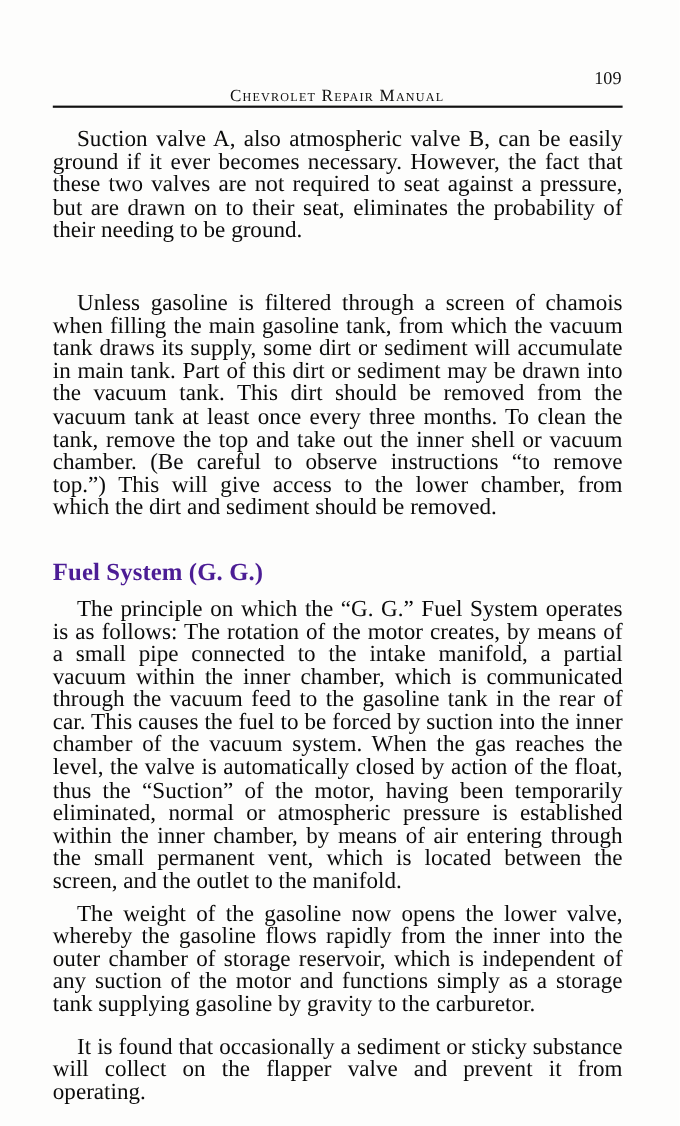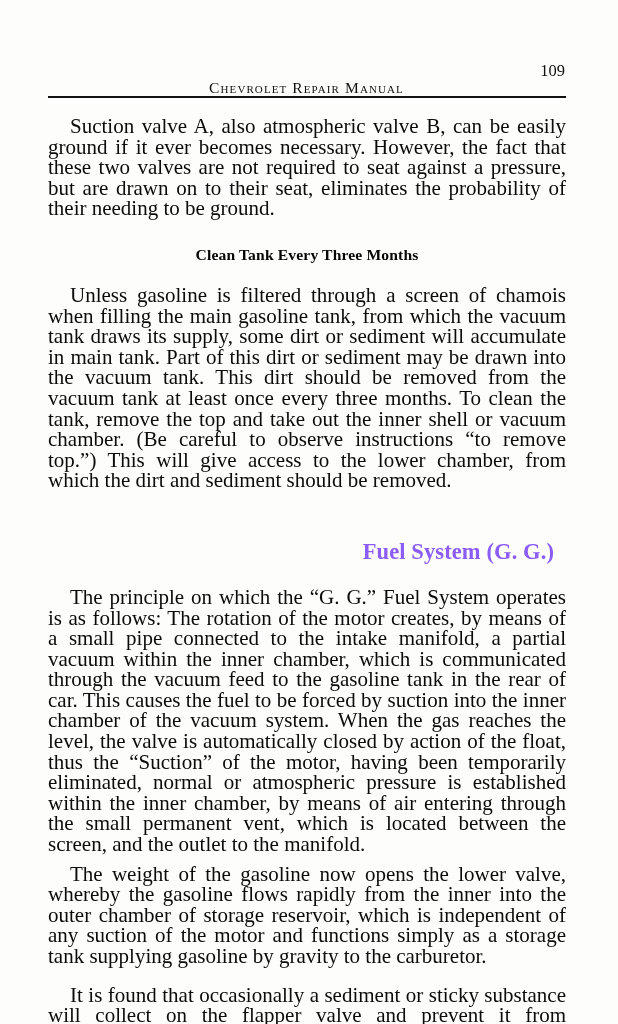--- a/index.html
+++ b/index.html
@@ -86,27 +86,27 @@
     margin: 0;
     text-align: center;
     font-weight: bold;
     font-size: 15.6px;
     line-height: 20px;
     letter-spacing: 0.15px;
     color: #060606;
   }
 
   .section-head {
-    margin: 12px;
-    text-align: right;
+    margin: 0;
+    text-align: left;
     font-weight: bold;
     font-size: 22.5px;
     line-height: 26px;
     letter-spacing: 0.1px;
-    color: #8b5cf6;
+    color: #4c1d95;
   }
 
   
   .sp-sub-before  { height: 26px; }
   .sp-sub-after   { height: 11px; }
   .sp-para        { height: 9px; }
   .sp-sec-before  { height: 36px; }
   .sp-sec-after   { height: 10px; }
 </style>
 </head>
@@ -120,21 +120,20 @@
   </div>
 
   <div class="head-rule"></div>
 
   <div class="column">
 
     <p class="body">Suction valve A, also atmospheric valve B, can be easily ground if it ever becomes necessary.   However, the fact that these two valves are not required to seat against a pressure, but are drawn on to their seat, eliminates the probability of their needing to be ground.</p>
 
     <div class="sp-sub-before"></div>
 
-    <h2 class="sub-head">Clean Tank Every Three Months</h2>
 
     <div class="sp-sub-after"></div>
 
 
     <div class="sp-para"></div>
 
     <p class="body">Unless gasoline is filtered through a screen of chamois when filling the main gasoline tank, from which the vacuum tank draws its supply, some dirt or sediment will accumulate in main tank.   Part of this dirt or sediment may be drawn into the vacuum tank.   This dirt should be removed from the vacuum tank at least once every three months.   To clean the tank, remove the top and take out the inner shell or vacuum chamber.   (Be careful to observe instructions “to remove top.”) This will give access to the lower chamber, from which the dirt and sediment should be removed.</p>
 
     <div class="sp-sec-before"></div>
 

